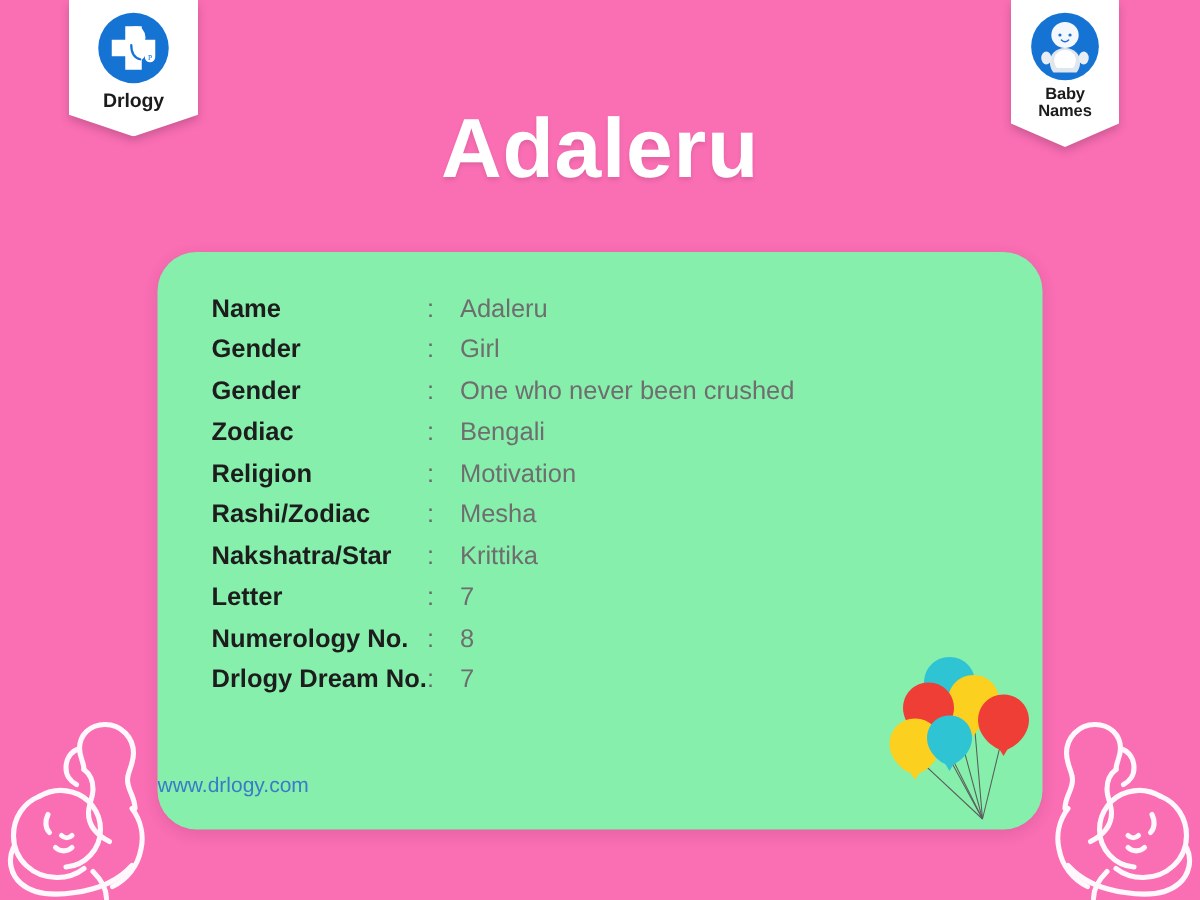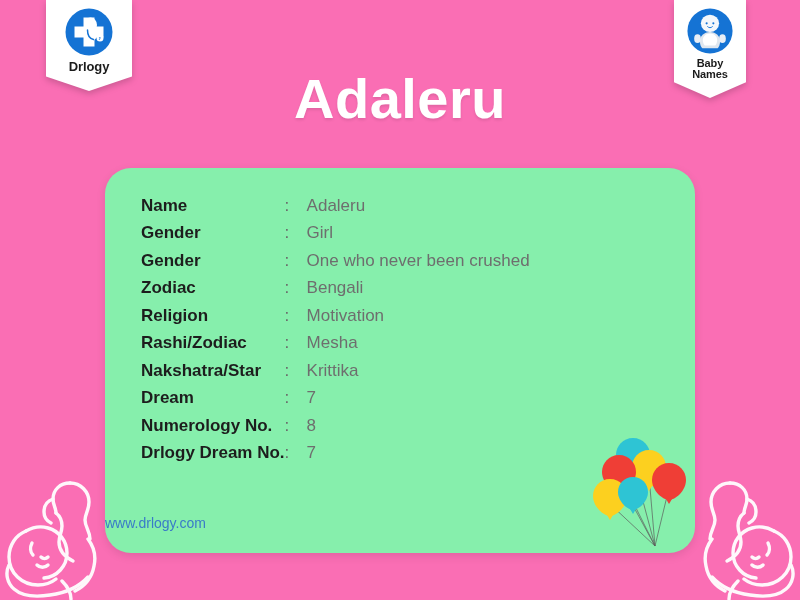--- a/index.html
+++ b/index.html
@@ -173,21 +173,21 @@
           <td class="cell-label">Rashi/Zodiac</td>
           <td class="cell-colon">:</td>
           <td class="cell-value">Mesha</td>
         </tr>
         <tr>
           <td class="cell-label">Nakshatra/Star</td>
           <td class="cell-colon">:</td>
           <td class="cell-value">Krittika</td>
         </tr>
         <tr>
-          <td class="cell-label">Dream</td>
+          <td class="cell-label">Letter</td>
           <td class="cell-colon">:</td>
           <td class="cell-value">7</td>
         </tr>
         <tr>
           <td class="cell-label">Numerology No.</td>
           <td class="cell-colon">:</td>
           <td class="cell-value">8</td>
         </tr>
         <tr>
           <td class="cell-label">Drlogy Dream No.</td>

